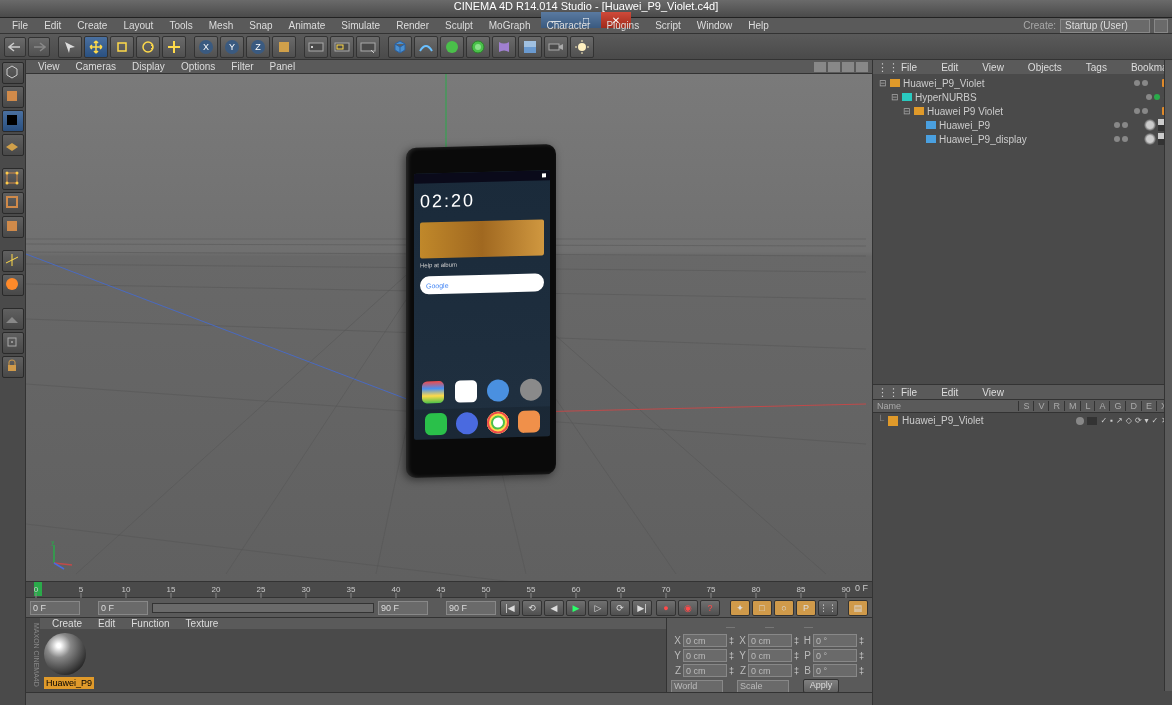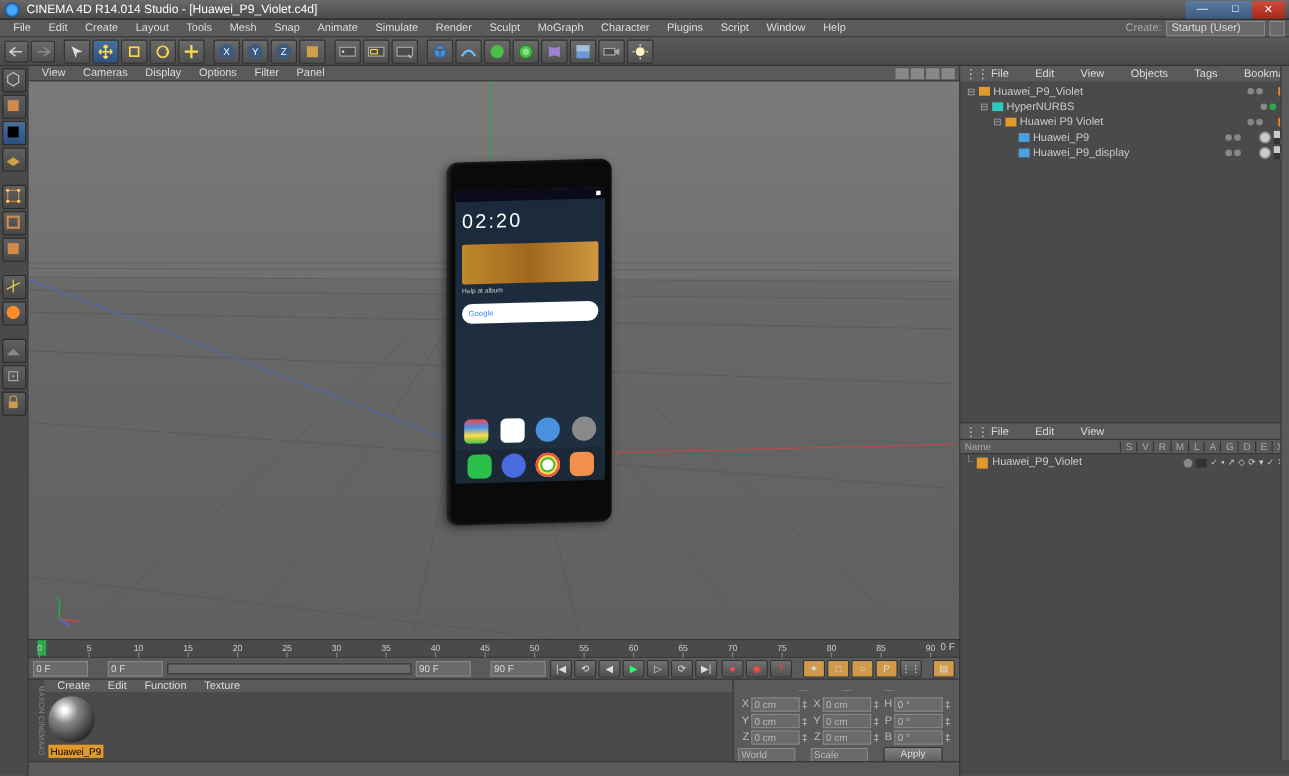--- a/index.html
+++ b/index.html
@@ -1,19 +1,19 @@
 <!DOCTYPE html>
 <html><head>
 <meta charset="utf-8">
 <style>
 * { margin: 0; padding: 0; box-sizing: border-box; font-family: Arial, sans-serif; }
 body { width: 1172px; height: 705px; background: #3a3a3a; overflow: hidden; font-size: 11px; color: #ccc; }
 
 
-.titlebar { height: 18px; background: linear-gradient(#6a6a6a, #4a4a4a); display: flex; align-items: center; padding: 0 4px; border-bottom: 1px solid #222; }
+.titlebar { height: 18px; background: linear-gradient(#6a6a6a, #4a4a4a); display: flex; align-items: center; padding: 0 4px; border-bottom: 1px solid #222; flex-direction: column; }
 .titlebar-icon { width: 14px; height: 14px; background: radial-gradient(circle, #4af 40%, #025 80%); border-radius: 50%; margin-right: 6px; }
 .titlebar-text { font-size: 11px; color: #fff; flex: 1; }
 .win-btns { display: flex; }
 .win-btn { width: 30px; height: 16px; display: flex; align-items: center; justify-content: center; font-size: 10px; color: #fff; }
 .win-min { background: linear-gradient(#5a7aa0, #3a5a80); }
 .win-max { background: linear-gradient(#5a7aa0, #3a5a80); }
 .win-close { background: linear-gradient(#d04a3a, #a02a1a); }
 
 
 .menubar { height: 16px; background: #5a5a5a; display: flex; align-items: center; padding: 0 4px; border-bottom: 1px solid #333; }
@@ -75,21 +75,21 @@
 .bottom-area { height: 75px; display: flex; background: #4a4a4a; border-top: 1px solid #333; }
 .material-panel { flex: 1; display: flex; flex-direction: column; }
 .material-menubar { height: 14px; background: #5a5a5a; display: flex; align-items: center; padding: 0 4px; }
 .material-content { flex: 1; padding: 4px; display: flex; align-items: flex-start; }
 .material-ball { width: 42px; height: 42px; background: radial-gradient(circle at 35% 30%, #fff 5%, #888 30%, #222 80%); border-radius: 50%; }
 .material-label { font-size: 9px; background: #e09a2a; color: #000; padding: 1px 2px; margin-top: 2px; }
 .coord-panel { width: 206px; background: #5a5a5a; padding: 4px; border-left: 1px solid #333; }
 .coord-row { display: flex; align-items: center; gap: 2px; margin-bottom: 2px; font-size: 10px; }
 .coord-label { width: 10px; text-align: right; color: #bbb; }
 .coord-input { width: 44px; height: 13px; background: #6a6a6a; border: 1px solid #888; font-size: 9px; color: #bbb; padding: 0 2px; }
-.btn-apply { width: 54px; height: 14px; background: linear-gradient(#808080, #606060); border: 1px solid #333; font-size: 9px; color: #ddd; text-align: center; border-radius: 2px; }
+.btn-apply { width: 36px; height: 14px; background: linear-gradient(#808080, #606060); border: 1px solid #333; font-size: 9px; color: #ddd; text-align: center; border-radius: 2px; }
 
 
 .right-side { width: 300px; background: #4a4a4a; border-left: 1px solid #333; display: flex; flex-direction: column; }
 .obj-menubar { height: 14px; background: #5a5a5a; display: flex; align-items: center; padding: 0 4px; gap: 8px; }
 .obj-tree { flex: none; height: 310px; padding: 2px; overflow: hidden; }
 .tree-row { display: flex; align-items: center; height: 14px; font-size: 10px; color: #ccc; }
 .tree-indent { display: inline-block; }
 .tree-toggle { width: 10px; font-size: 9px; color: #aaa; }
 .tree-icon { width: 12px; height: 10px; margin-right: 2px; }
 .tree-dots { margin-left: auto; display: flex; gap: 2px; align-items: center; }

